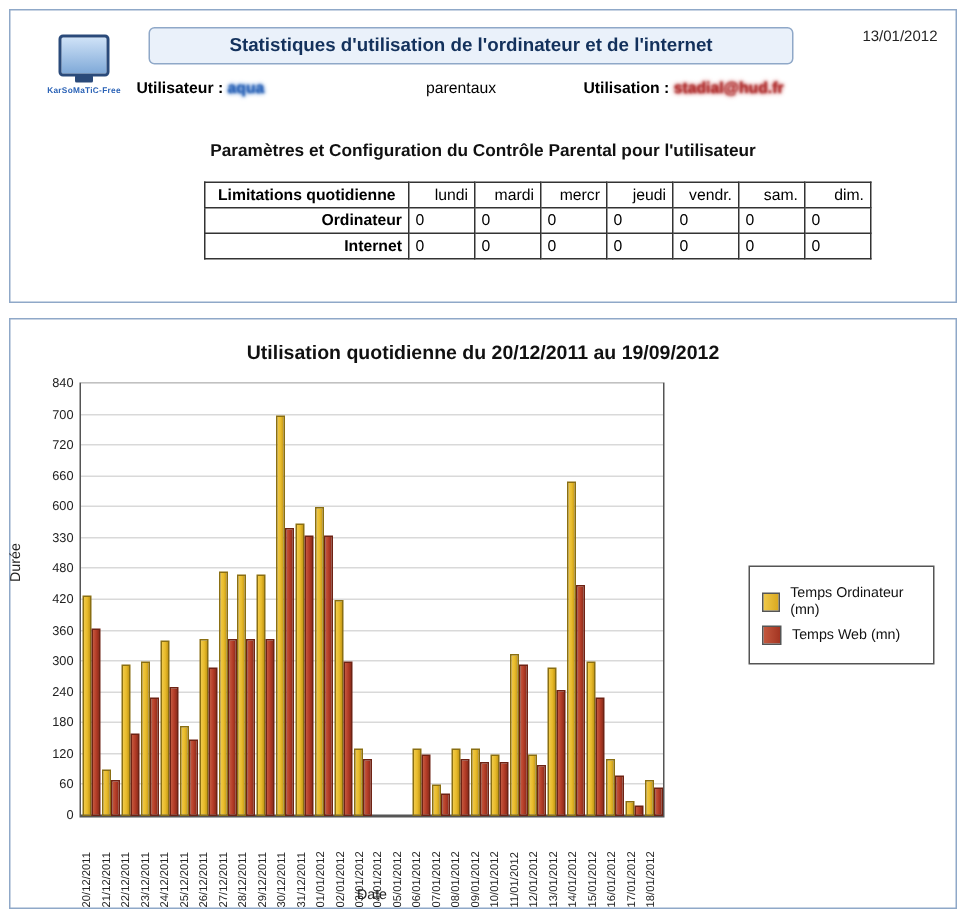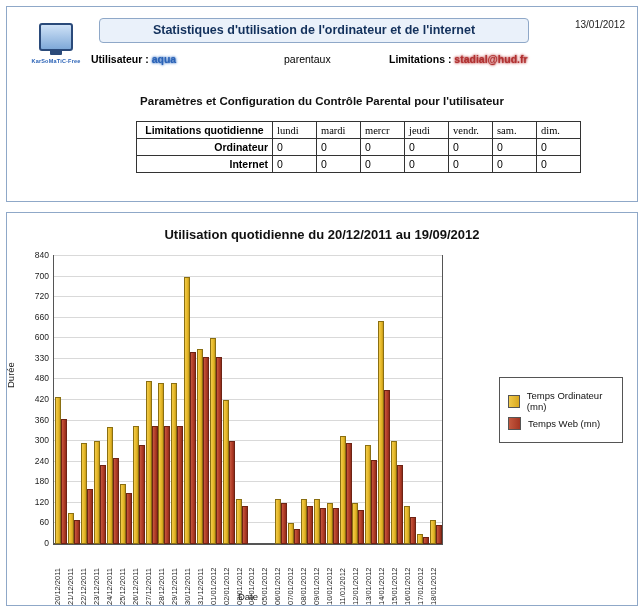--- a/index.html
+++ b/index.html
@@ -69,21 +69,21 @@
   }
   #limits-table{
     position:absolute;left:129px;top:114px;border-collapse:collapse;
     font-size:10.5px;
   }
   #limits-table th,#limits-table td{
     border:1px solid #333;padding:2px 4px;height:17px;box-sizing:border-box;
     font-weight:normal;background:#fff;
   }
   #limits-table th.corner{font-weight:bold;text-align:center;width:136px;}
-  #limits-table th.day{text-align:left;font-family:Liberation Serif, serif;}
+  #limits-table th.day{text-align:right;}
   #limits-table td.rowlabel{text-align:right;font-weight:bold;}
   #limits-table td.val{width:44px;text-align:left;}
   .d-lundi{width:40px}.d-mardi{width:38px}.d-mercr{width:40px}
   .d-jeudi{width:38px}.d-vendr{width:42px}.d-sam{width:36px}.d-dim{width:38px}
 
   
   #chart-title{
     position:absolute;left:0;right:0;top:14px;text-align:center;
     font-weight:bold;font-size:13px;color:#111;
   }
@@ -141,21 +141,21 @@
   <div id="header-date">13/01/2012</div>
 
   <div class="idline" id="user-line">
     <span class="lbl">Utilisateur :</span>
     <span class="blur">aqua</span>
   </div>
 
   <div class="idline" id="mid-blur">parentaux</div>
 
   <div class="idline" id="dest-line">
-    <span class="lbl">Limitations :</span>
+    <span class="lbl">Utilisation :</span>
     <span class="blur red">stadial@hud.fr</span>
   </div>
 
   <div id="params-title">Paramètres et Configuration du Contrôle Parental pour l'utilisateur</div>
 
   <table id="limits-table">
     <thead>
       <tr>
         <th class="corner">Limitations quotidienne</th>
         <th class="day d-lundi">lundi</th>

